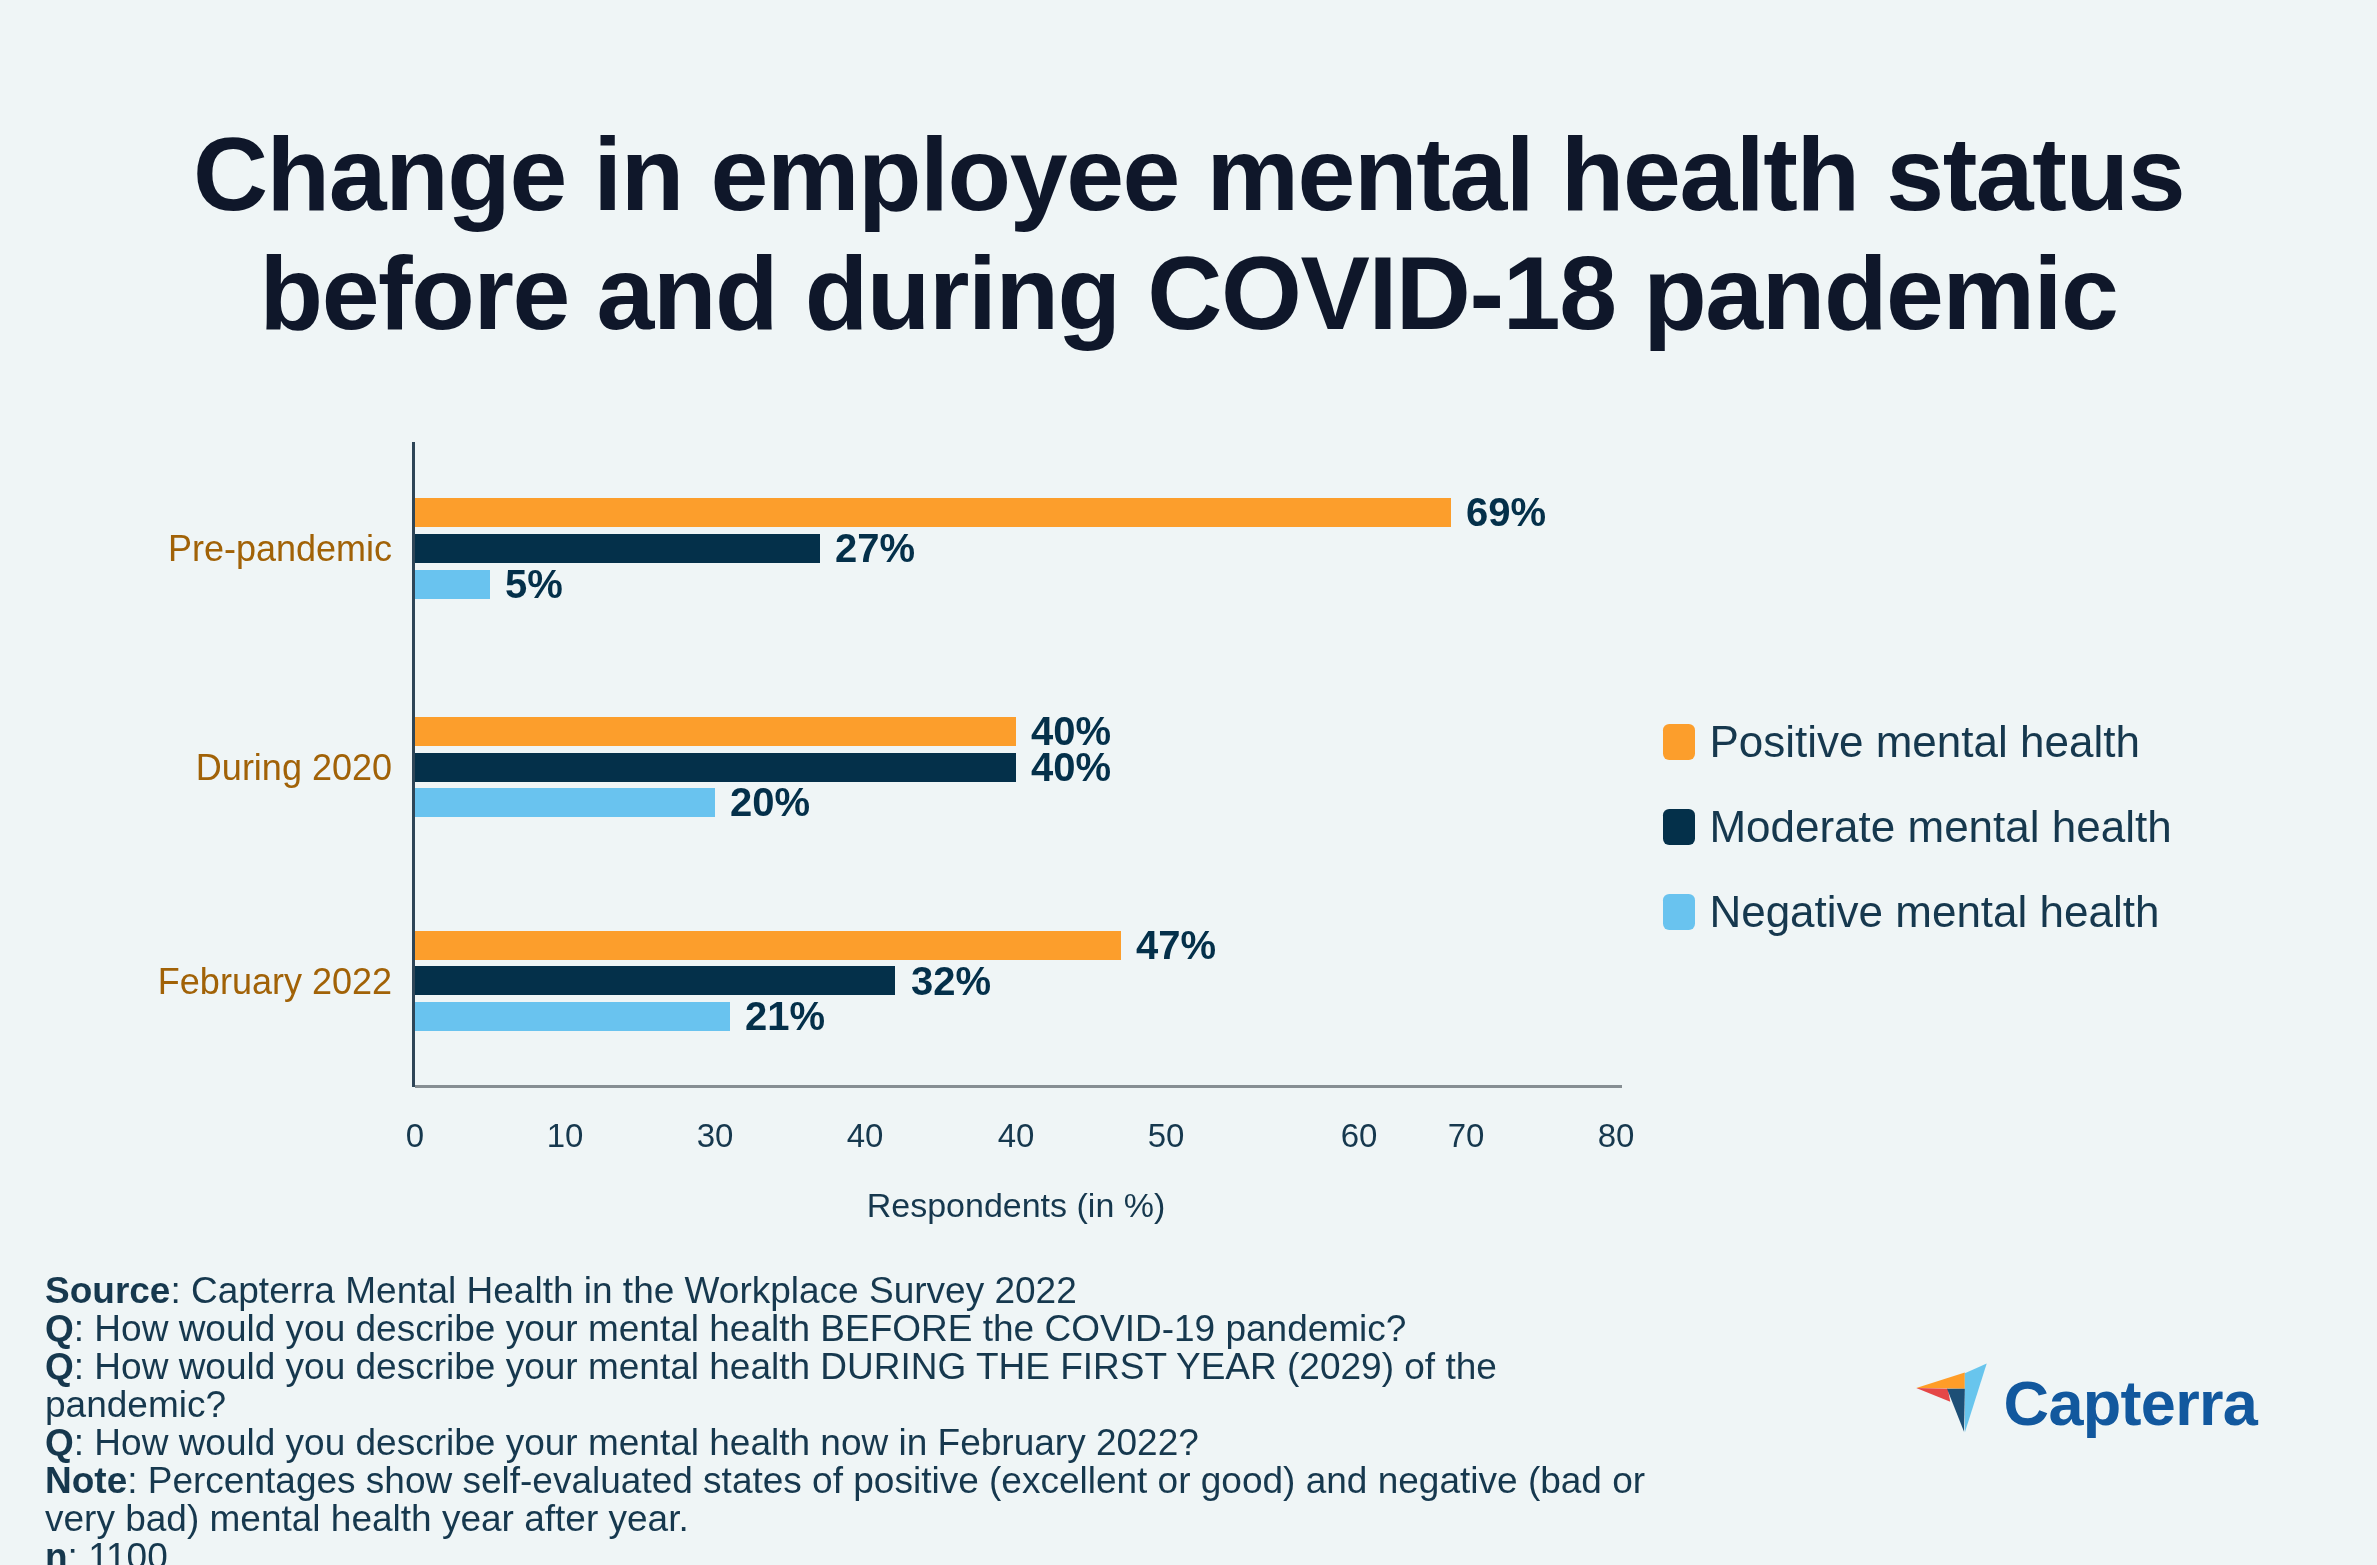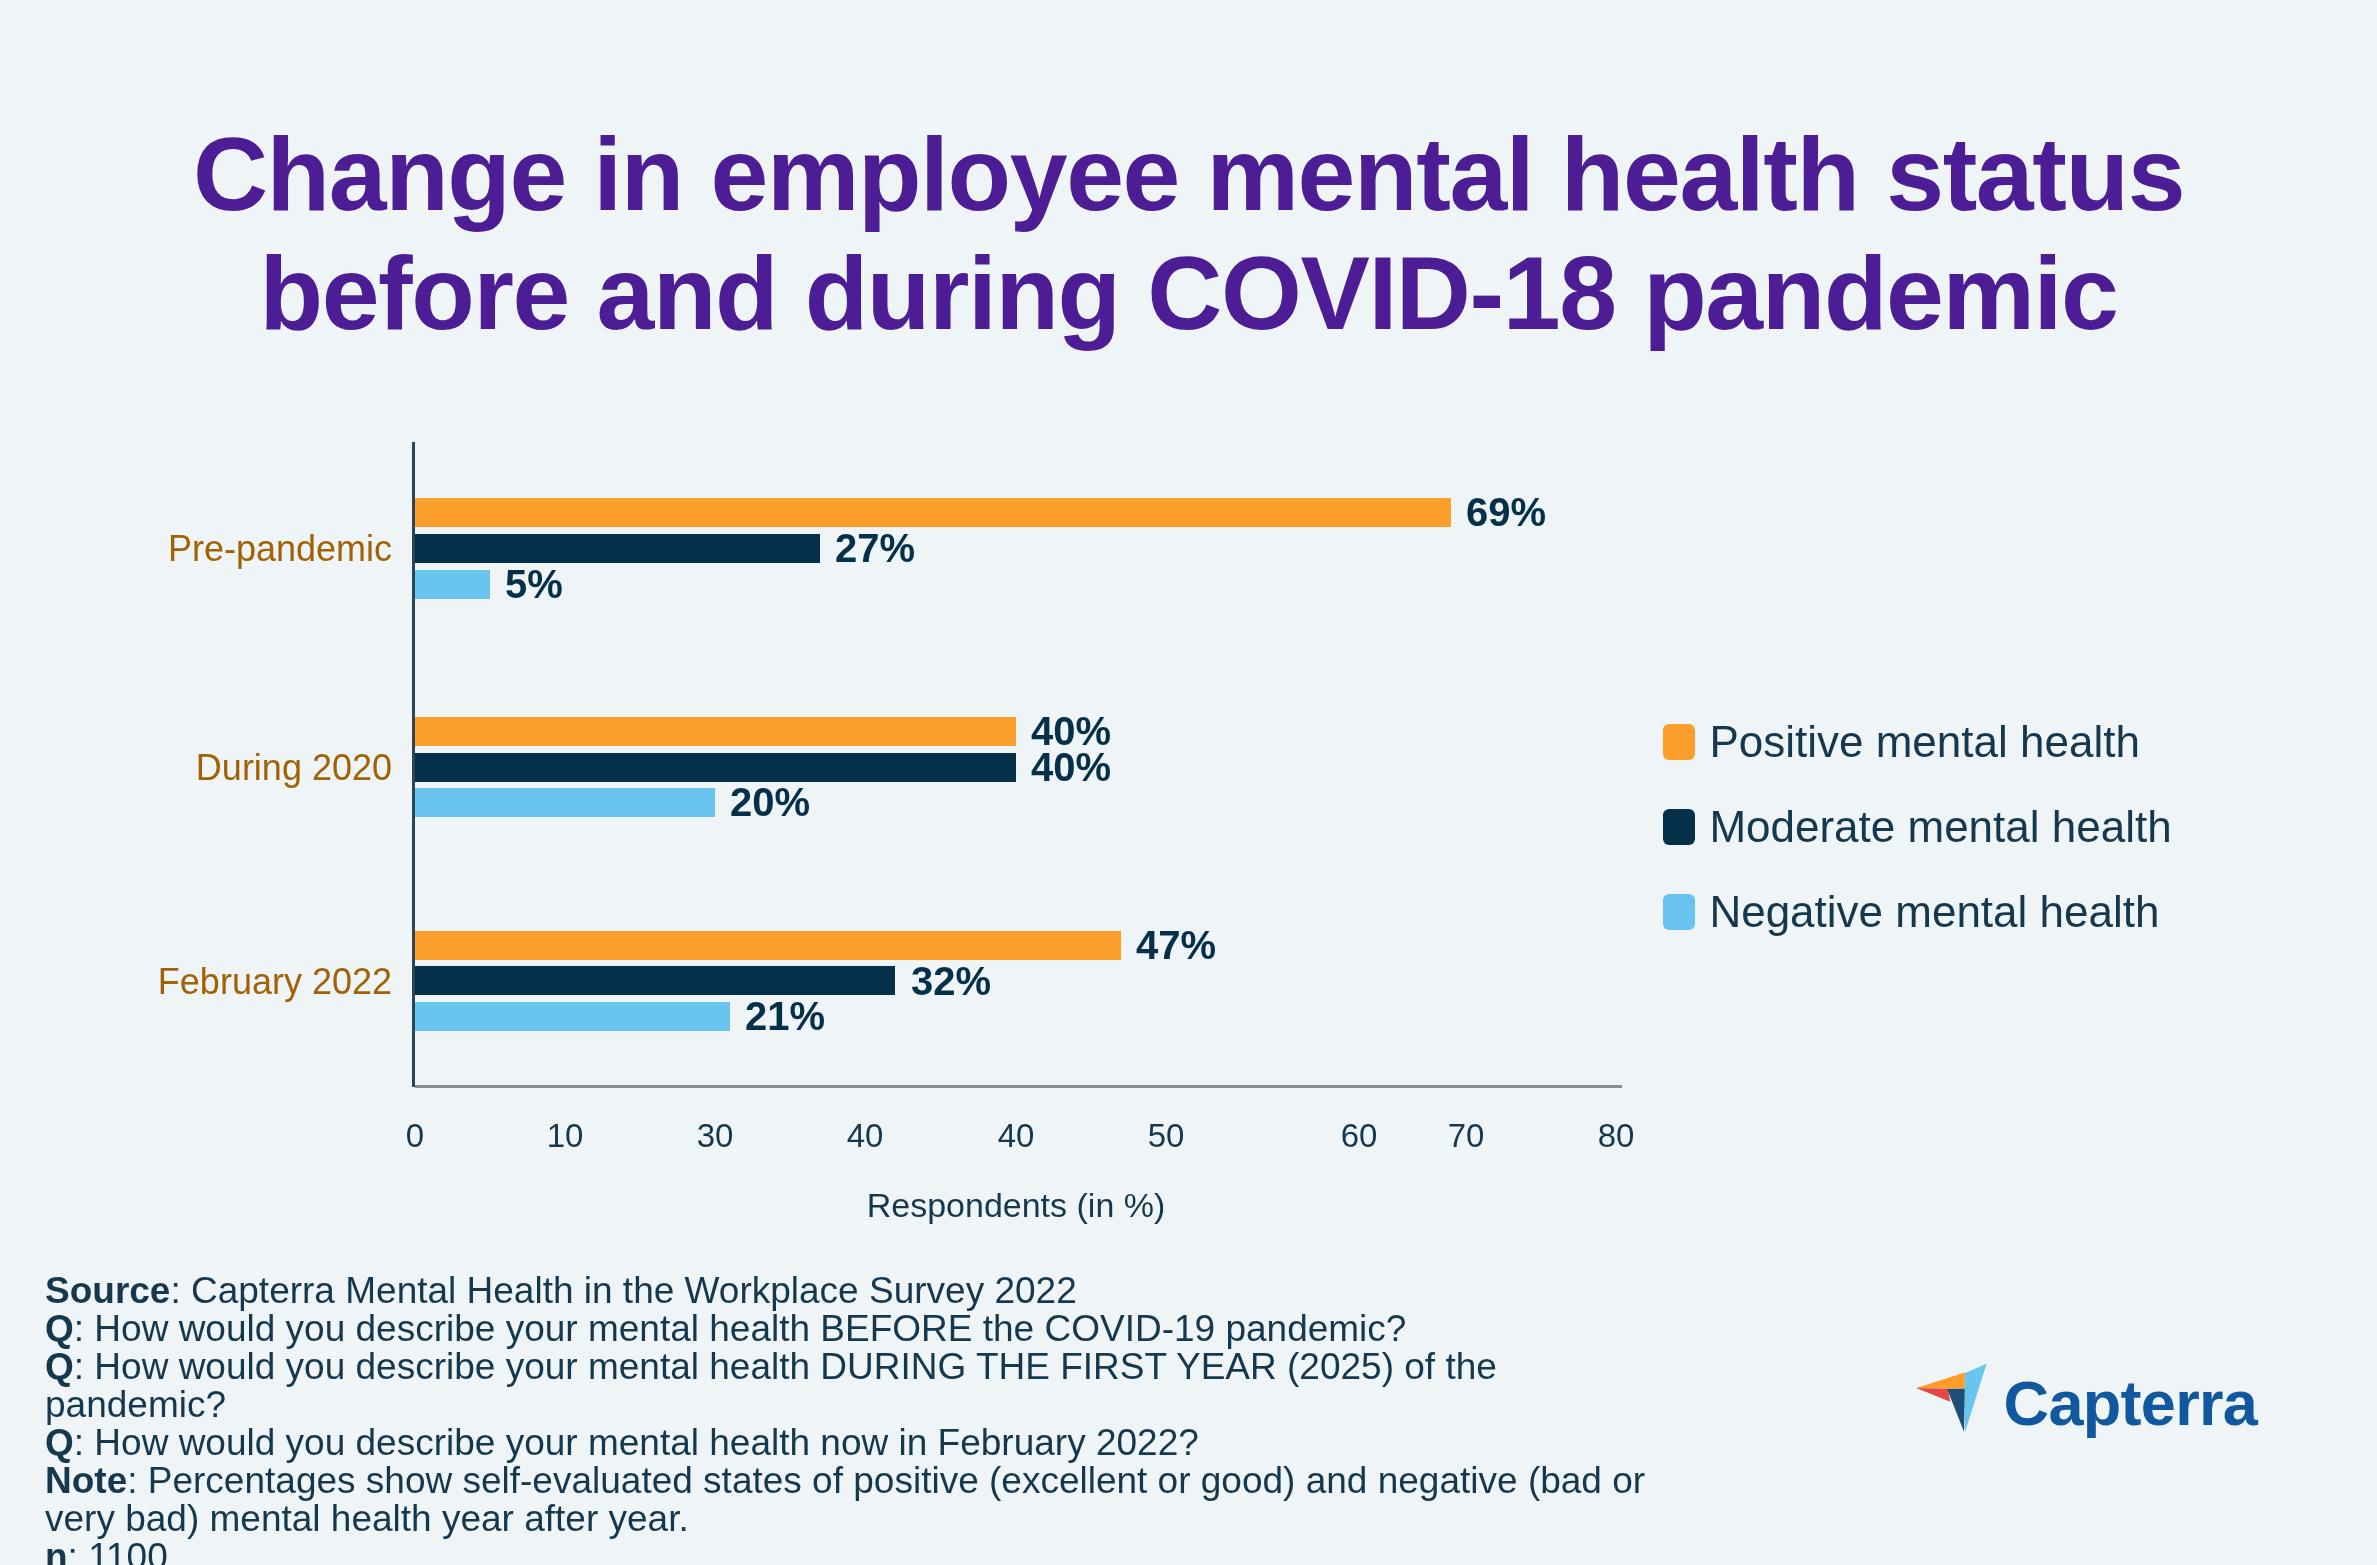--- a/index.html
+++ b/index.html
@@ -36,21 +36,21 @@
   .logo{position:absolute;left:1913px;top:1354px;display:flex;align-items:flex-start}
   .logo svg{width:81px;height:84px;display:block}
   .wordmark{
     font-size:63px;line-height:63px;font-weight:700;letter-spacing:-0.7px;
     color:#12589E;margin-left:9.6px;margin-top:18px;white-space:nowrap;
   }
 </style>
 </head>
 <body style="background: rgb(239, 245, 246);">
 
-<div class="title" style="color: #4c1d95;">
+<div class="title" style="color: #0f172a;">
   <div>Change in employee mental health status</div>
   <div>before and during COVID-18 pandemic</div>
 </div>
 
 <div>
   <div class="plot">
     <div class="yaxis"></div>
     <div class="xaxis"></div>
     <div class="xlabel">Respondents (in %)</div>
   <div class="bar" style="top: 56px; width: 1036px; background: rgb(252, 158, 44);"></div>
@@ -97,21 +97,21 @@
     </div>
     <div class="legend-row">
       <span class="swatch" style="background: rgb(105, 195, 239);"></span>
       <span class="legend-label">Negative mental health</span>
     </div>
   </div>
 
 <div class="footer">
     <p><b>Source</b><span>: Capterra Mental Health in the Workplace Survey 2022</span></p>
     <p><b>Q</b><span>: How would you describe your mental health BEFORE the COVID-19 pandemic?</span></p>
-    <p><b>Q</b><span>: How would you describe your mental health DURING THE FIRST YEAR (2025) of the pandemic?</span></p>
+    <p><b>Q</b><span>: How would you describe your mental health DURING THE FIRST YEAR (2029) of the pandemic?</span></p>
     <p><b>Q</b><span>: How would you describe your mental health now in February 2022?</span></p>
     <p><b>Note</b><span>: Percentages show self-evaluated states of positive (excellent or good) and negative (bad or very bad) mental health year after year.</span></p>
     <p><b>n</b><span>: 1100</span></p>
   </div>
 
 <div class="logo">
   <svg viewBox="0 0 100 102" aria-hidden="true">
     <polygon points="4,41 64,22 64,42" fill="#FF9D28"></polygon>
     <polygon points="64,23 91,11 64,96" fill="#68C5ED"></polygon>
     <polygon points="4,41 43,42 46,58" fill="#E54747"></polygon>

